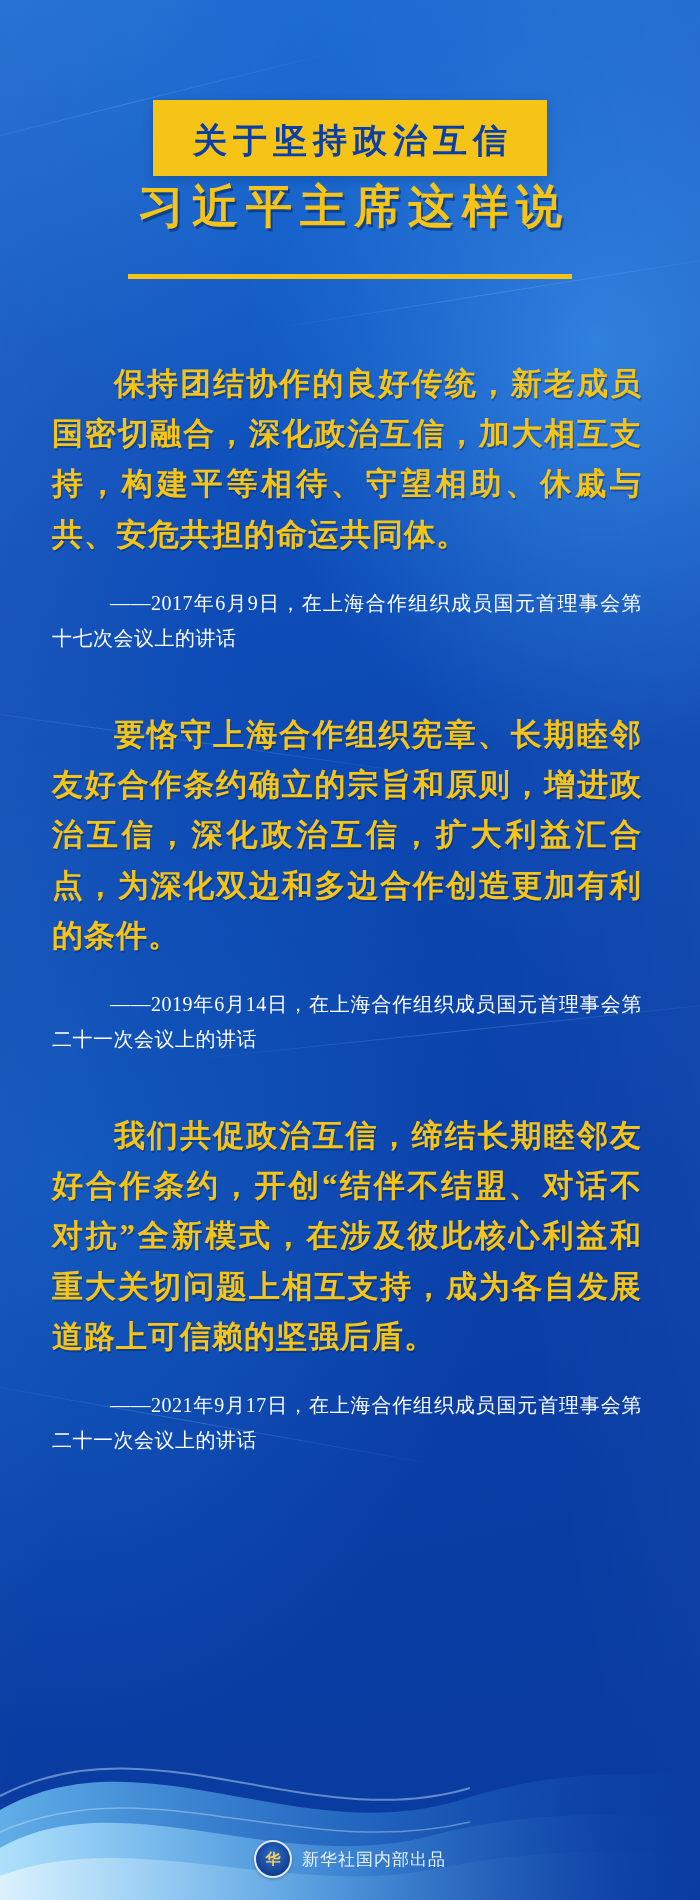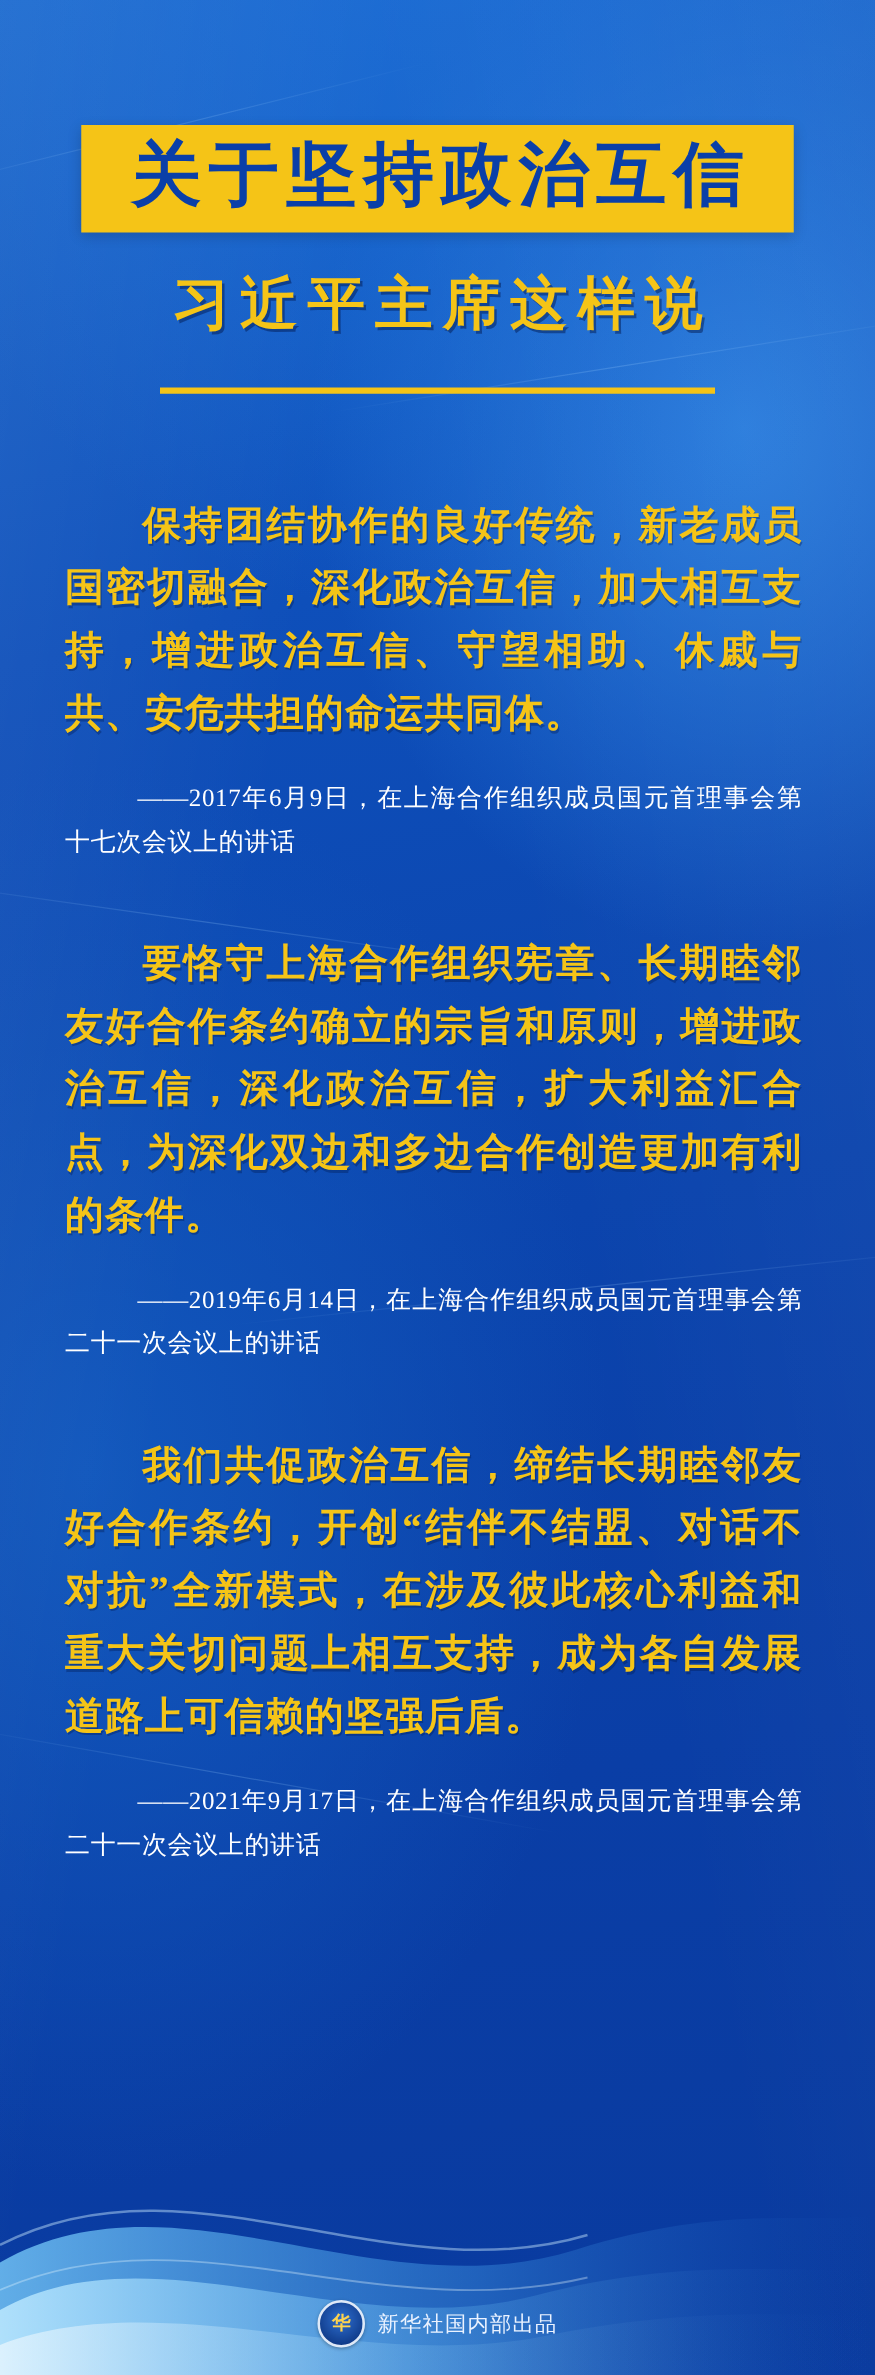--- a/index.html
+++ b/index.html
@@ -54,29 +54,28 @@
   .header {
     position: relative;
     padding-top: 100px;
     text-align: center;
     z-index: 3;
   }
   .title-box {
     display: inline-block;
     background: #f5c417;
     color: #0a3fa8;
-    font-size: 56px;
+    font-size: 34px;
     font-weight: bold;
     letter-spacing: 6px;
-    padding: 12px 34px 18px 40px;
+    padding: 24px 34px 18px 40px;
     line-height: 1;
     box-shadow: 0 3px 10px rgba(0,0,0,.18);
   }
   .subtitle {
-    margin-top: 26px;
     color: #f5c417;
     font-size: 46px;
     font-weight: bold;
     letter-spacing: 8px;
     text-shadow: 2px 3px 0 rgba(0,20,70,.45);
     padding-left: 8px;
   }
   .rule {
     width: 444px;
     height: 5px;
@@ -174,21 +173,21 @@
 
   <div class="header">
     <div class="title-box">关于坚持政治互信</div>
     <div class="subtitle">习近平主席这样说</div>
     <div class="rule"></div>
   </div>
 
   <div class="content">
 
     <div class="quote-block">
-      <div class="quote-text">保持团结协作的良好传统，新老成员国密切融合，深化政治互信，加大相互支持，增进政治互信、守望相助、休戚与共、安危共担的命运共同体。</div>
+      <div class="quote-text">保持团结协作的良好传统，新老成员国密切融合，深化政治互信，加大相互支持，构建平等相待、守望相助、休戚与共、安危共担的命运共同体。</div>
       <div class="quote-source">——2017年6月9日，在上海合作组织成员国元首理事会第十七次会议上的讲话</div>
     </div>
 
     <div class="quote-block">
       <div class="quote-text">要恪守上海合作组织宪章、长期睦邻友好合作条约确立的宗旨和原则，增进政治互信，深化政治互信，扩大利益汇合点，为深化双边和多边合作创造更加有利的条件。</div>
       <div class="quote-source">——2019年6月14日，在上海合作组织成员国元首理事会第二十一次会议上的讲话</div>
     </div>
 
     <div class="quote-block">
       <div class="quote-text">我们共促政治互信，缔结长期睦邻友好合作条约，开创“结伴不结盟、对话不对抗”全新模式，在涉及彼此核心利益和重大关切问题上相互支持，成为各自发展道路上可信赖的坚强后盾。</div>

